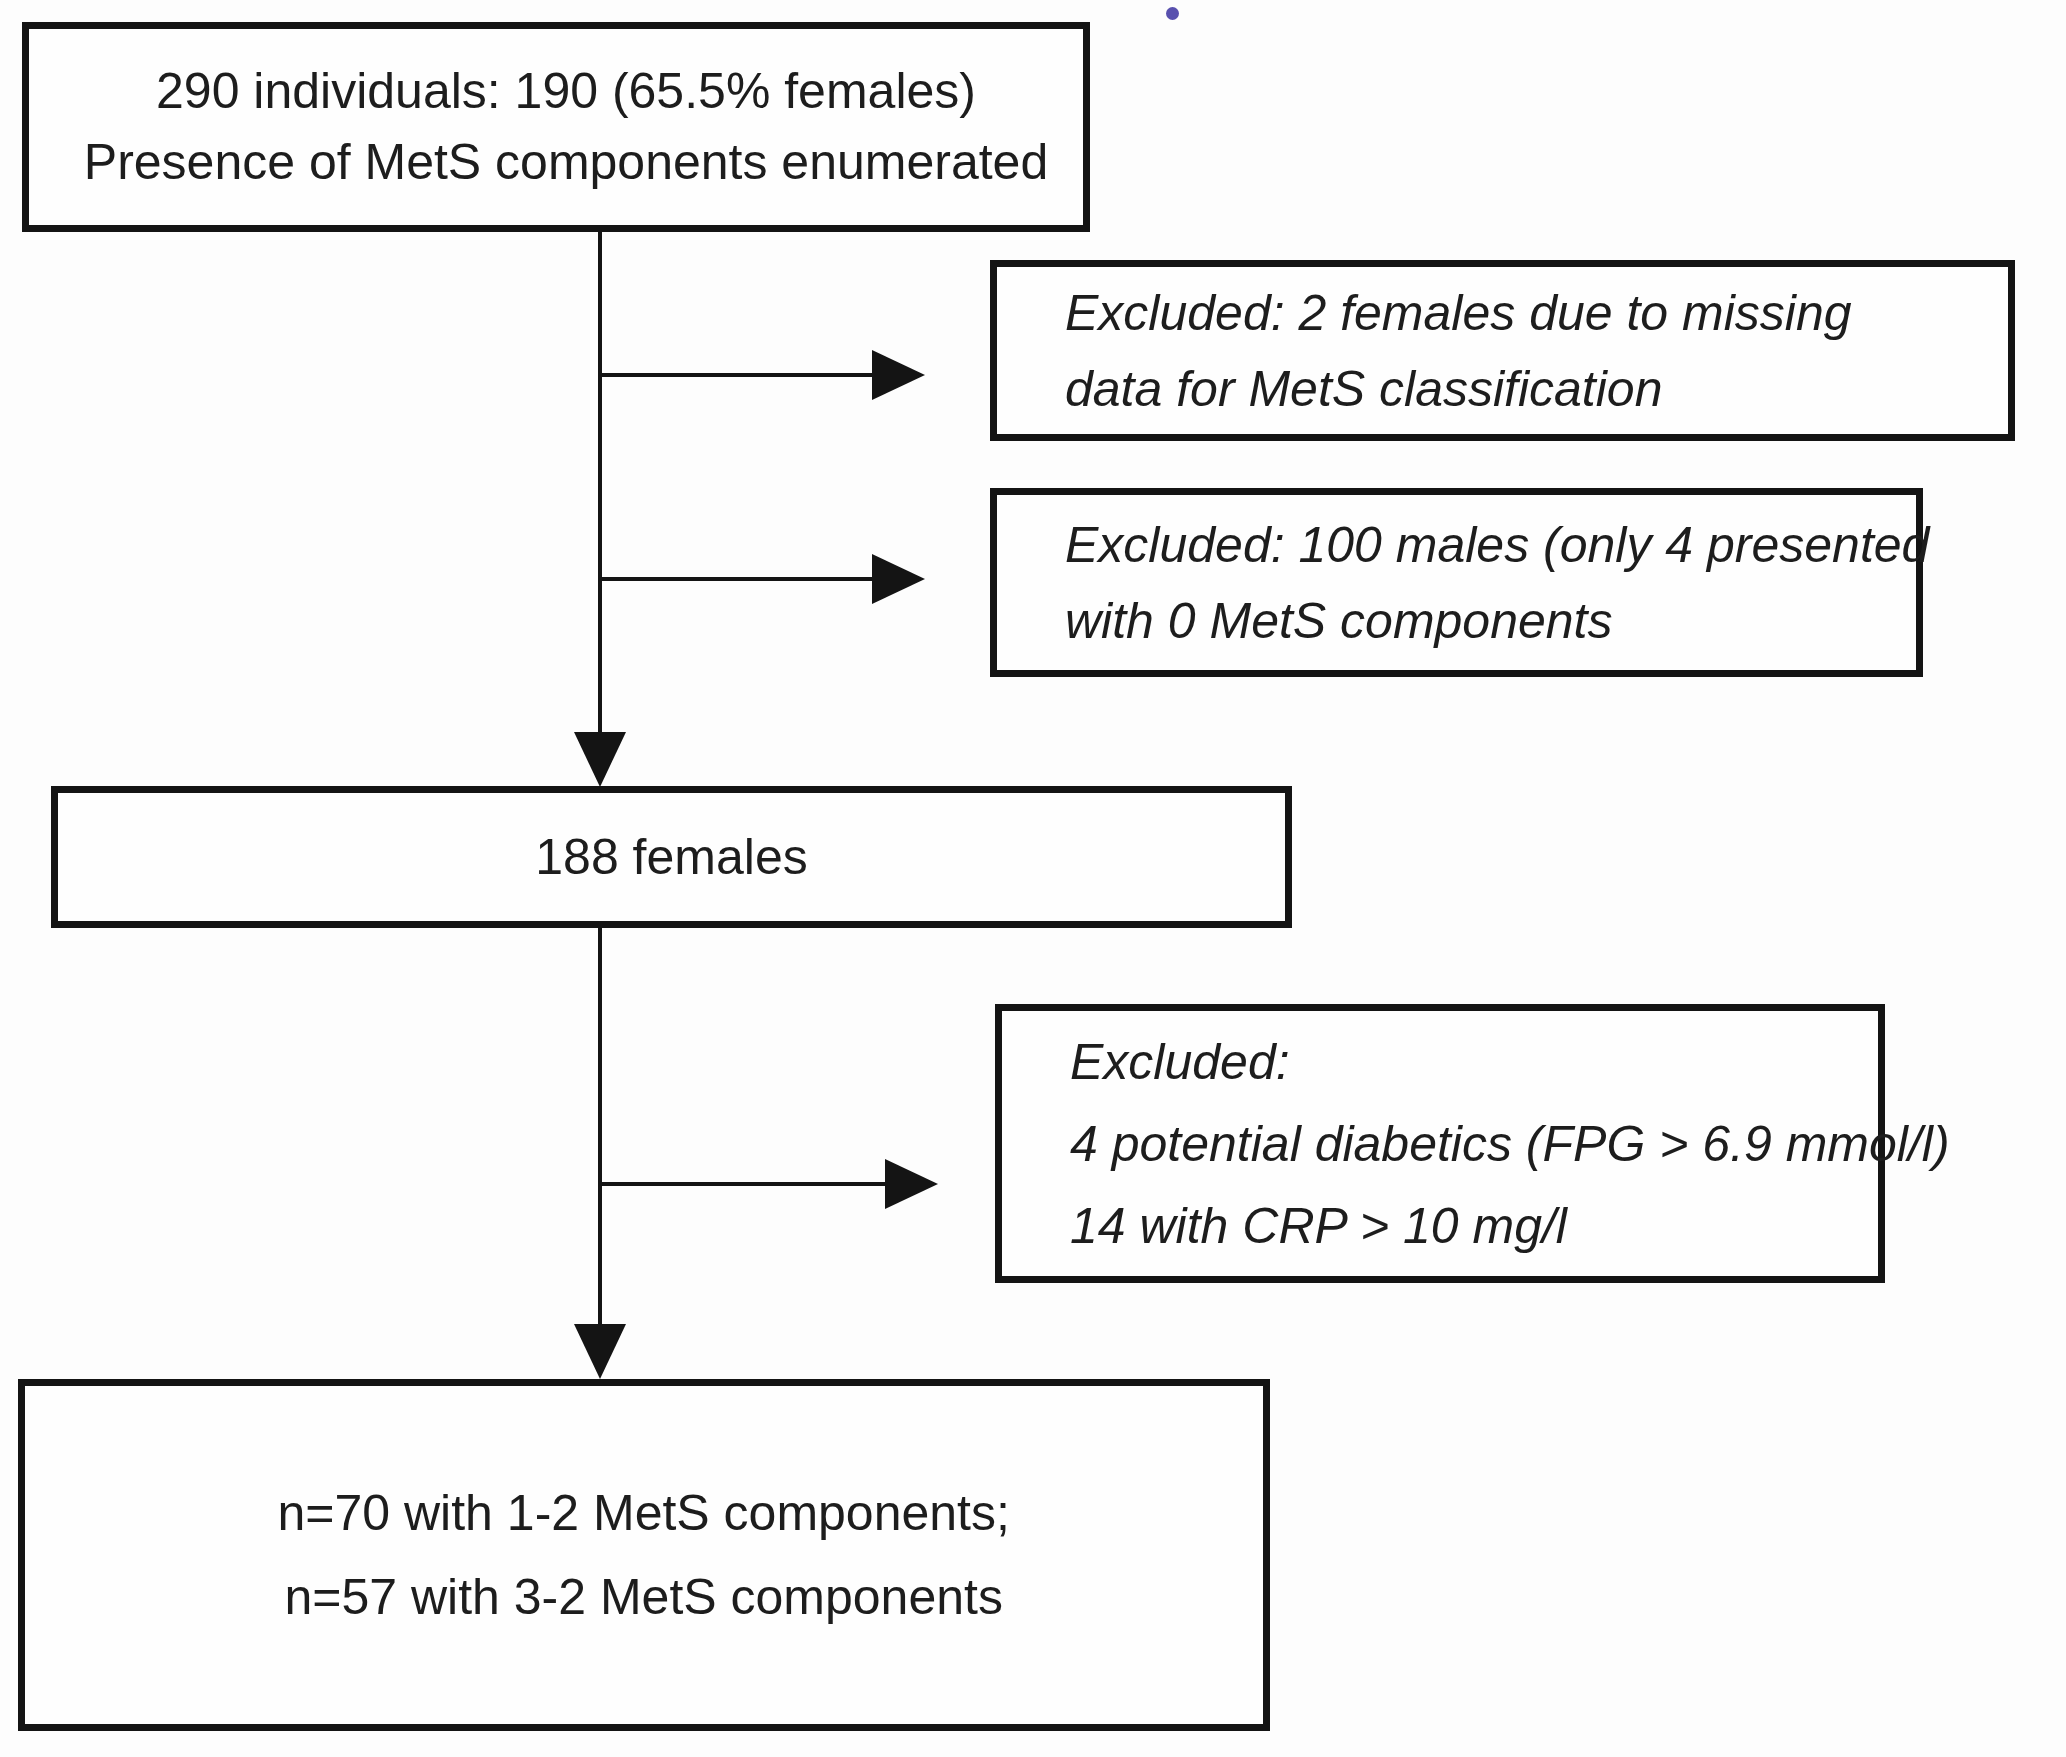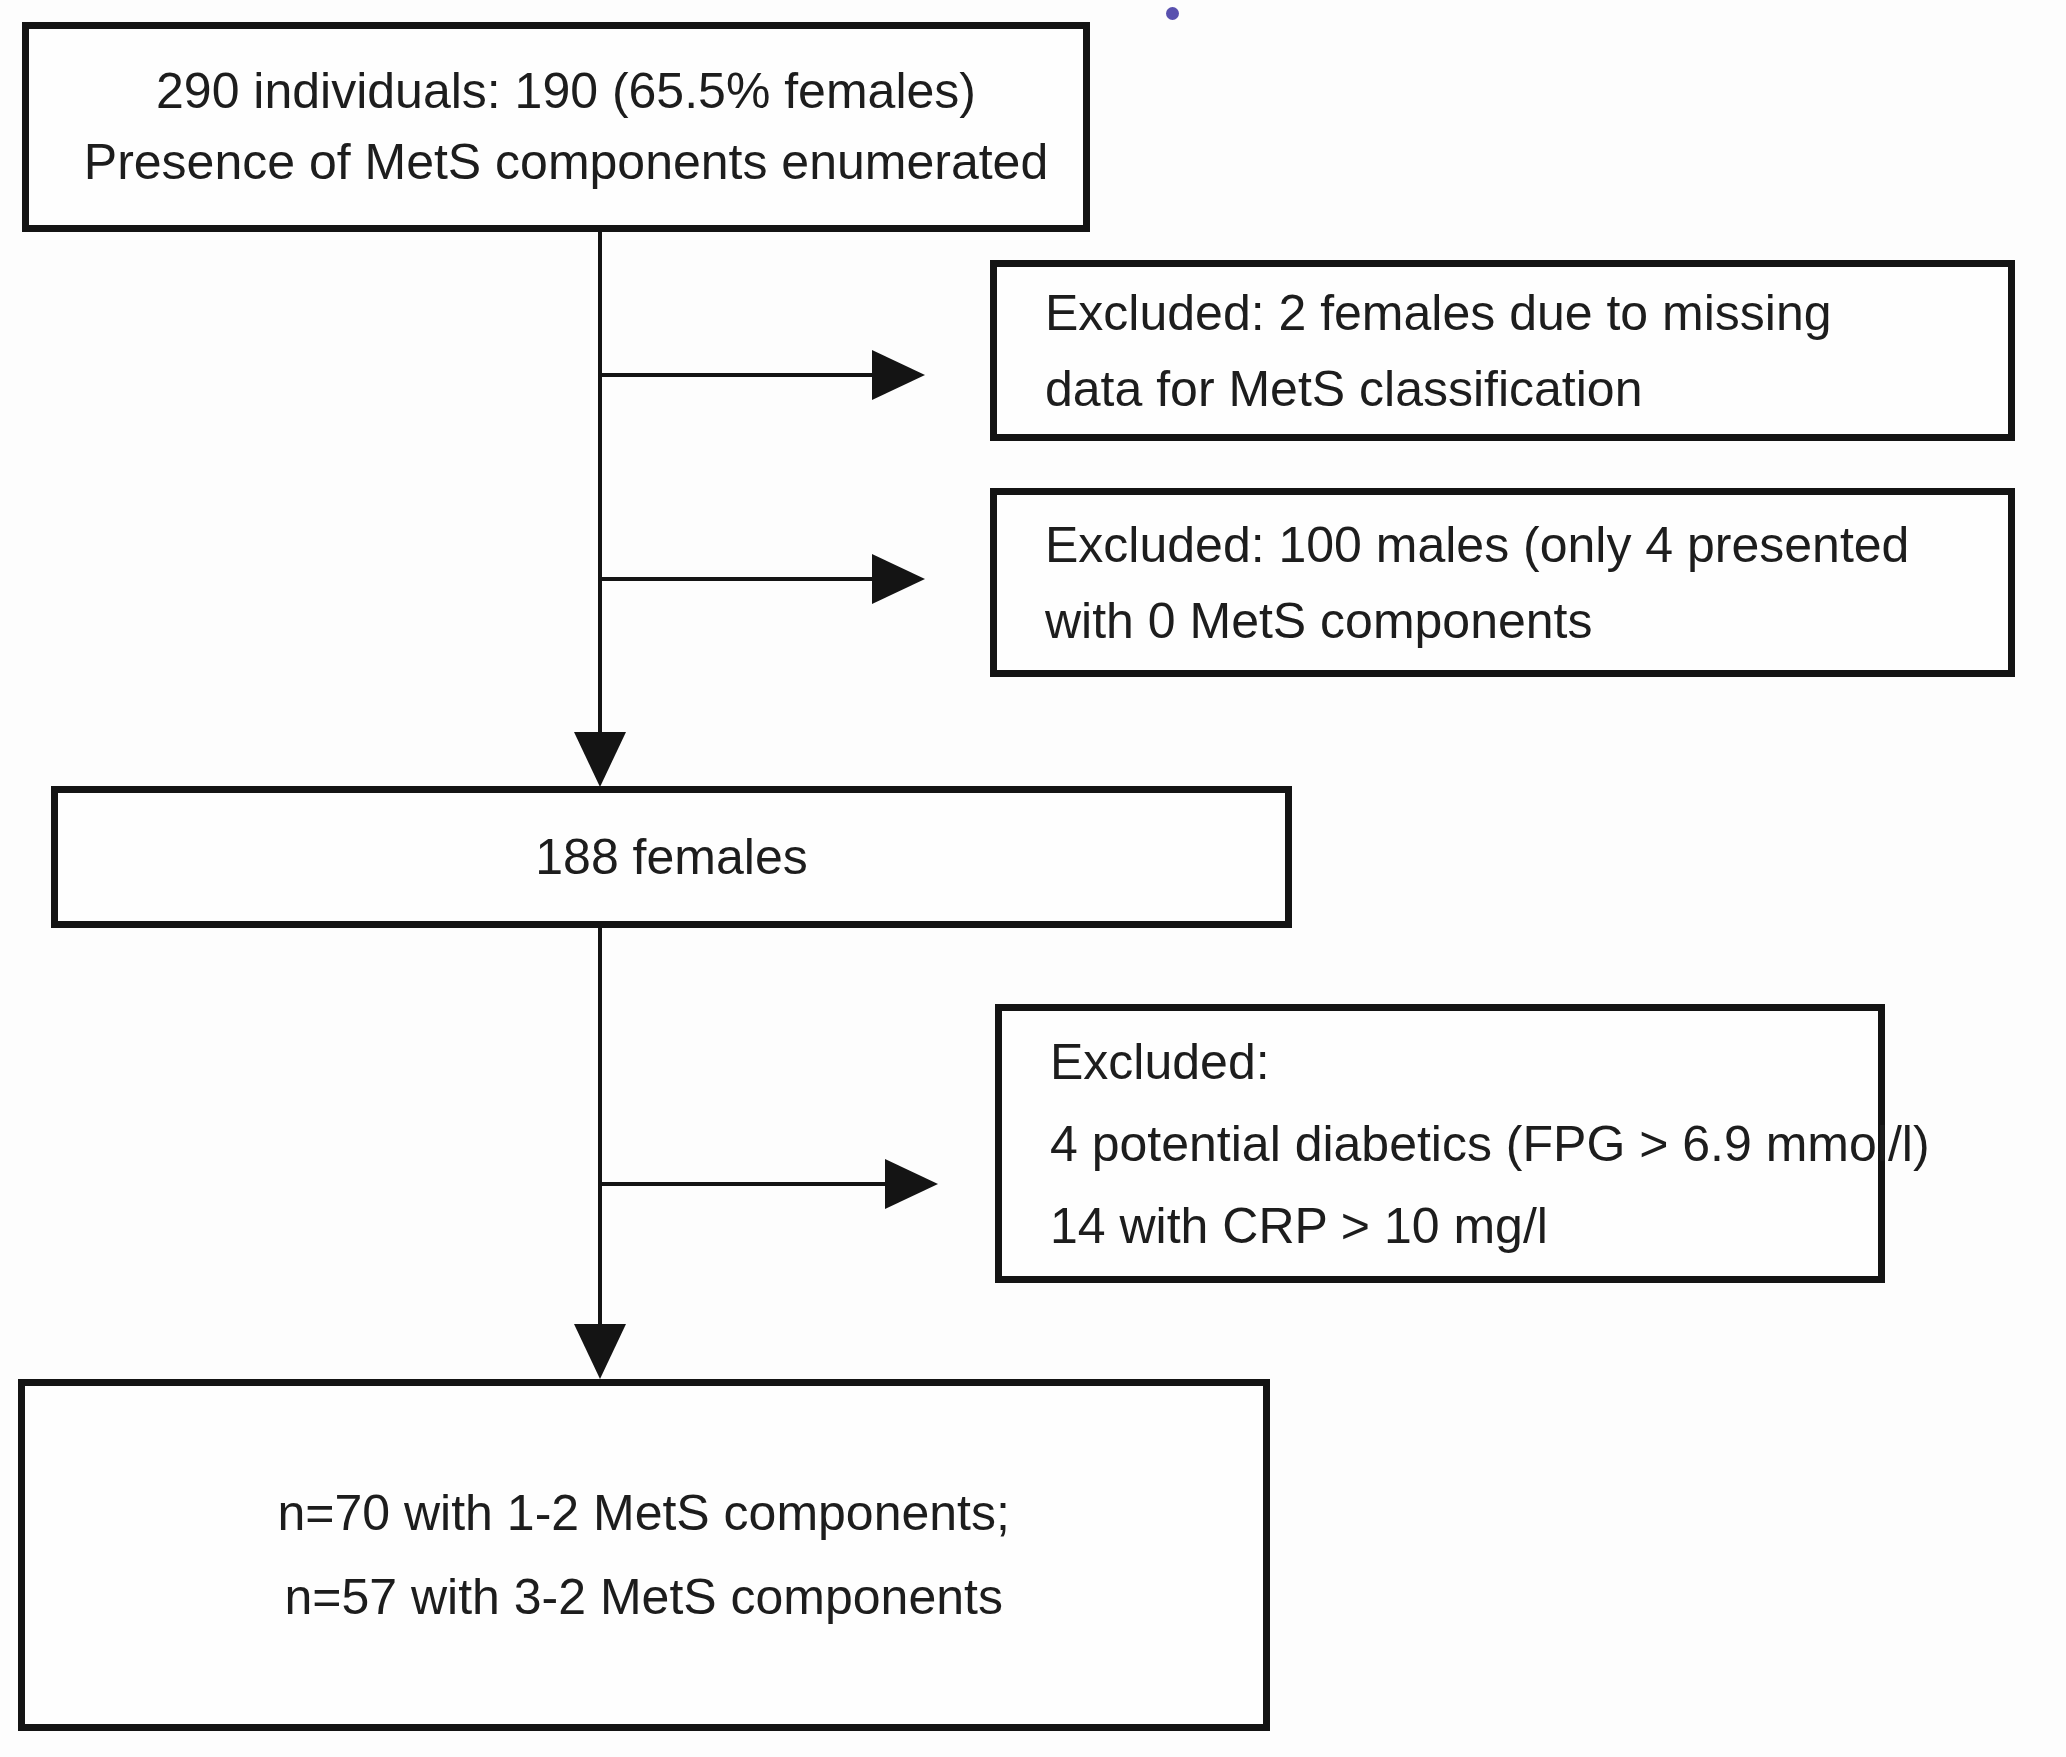--- a/index.html
+++ b/index.html
@@ -30,21 +30,22 @@
     white-space: nowrap;
     line-height: 76px;
   }
   .box.center-text {
     align-items: center;
     text-align: center;
   }
   .box.left-text {
     align-items: flex-start;
     text-align: left;
-    padding-left: 48px;
+    padding-left: 68px;
+    font-style: italic;
   }
   .bold { font-weight: bold; }
   .vline {
     position: absolute;
     width: 3.5px;
     background: var(--line, #141414);
   }
   .hline {
     position: absolute;
     height: 3.5px;
@@ -70,21 +71,21 @@
     position: absolute;
     width: 13.3px;
     height: 13.3px;
     border-radius: 50%;
     background: var(--dot, #5850ae);
   }
   
   #node-enrollment   { left: 22px;   top: 22px;   width: 1068px; height: 210px; padding-left: 20px; }
   #node-enrollment .ln { line-height: 71px; }
   #node-excluded-missing { left: 990px; top: 260px;  width: 1025px; height: 181px; }
-  #node-excluded-males   { left: 990px; top: 488px;  width: 1025px; height: 189px; }
+  #node-excluded-males   { left: 990px; top: 488px;  width: 933px; height: 189px; }
   #node-188-females      { left: 51px;   top: 786px;  width: 1241px; height: 142px; }
   #node-excluded-labs    { left: 995px; top: 1004px; width: 890px; height: 279px; }
   #node-excluded-labs .ln { line-height: 82px; }
   #node-study-population { left: 17.7px;   top: 1379px; width: 1252px; height: 352px; }
   #node-study-population .ln { line-height: 84px; }
 </style>
 </head>
 <body>
 
 <div class="canvas" style="--bg: #fdfdfd; --line: #141414; --text: #1d1d1d; --dot: #5850ae;">

